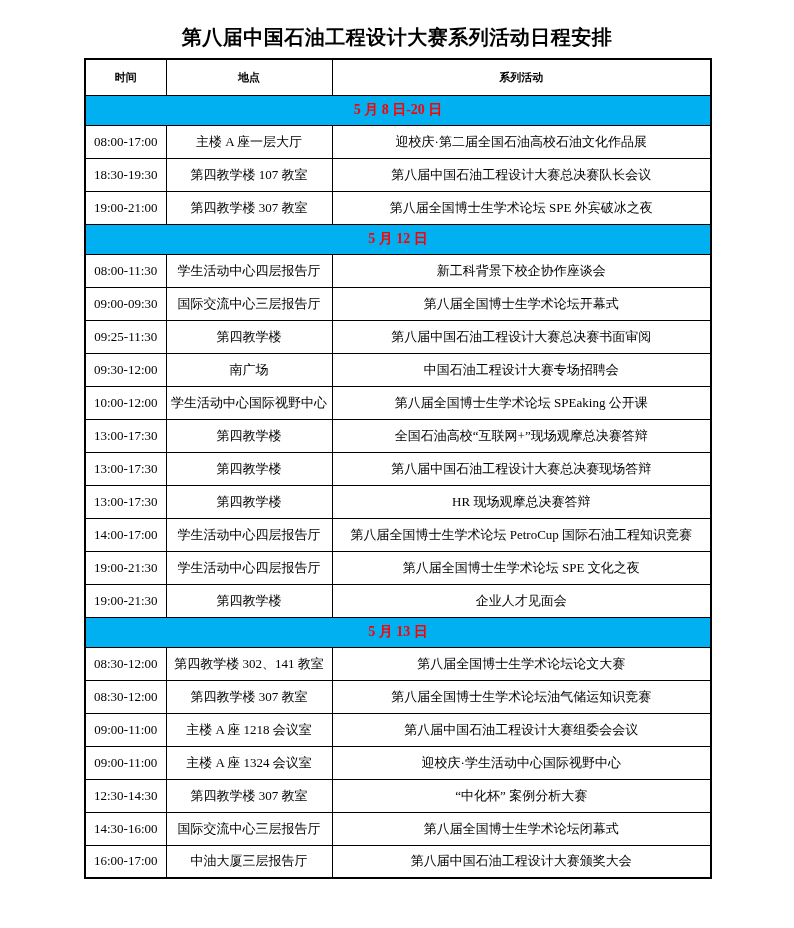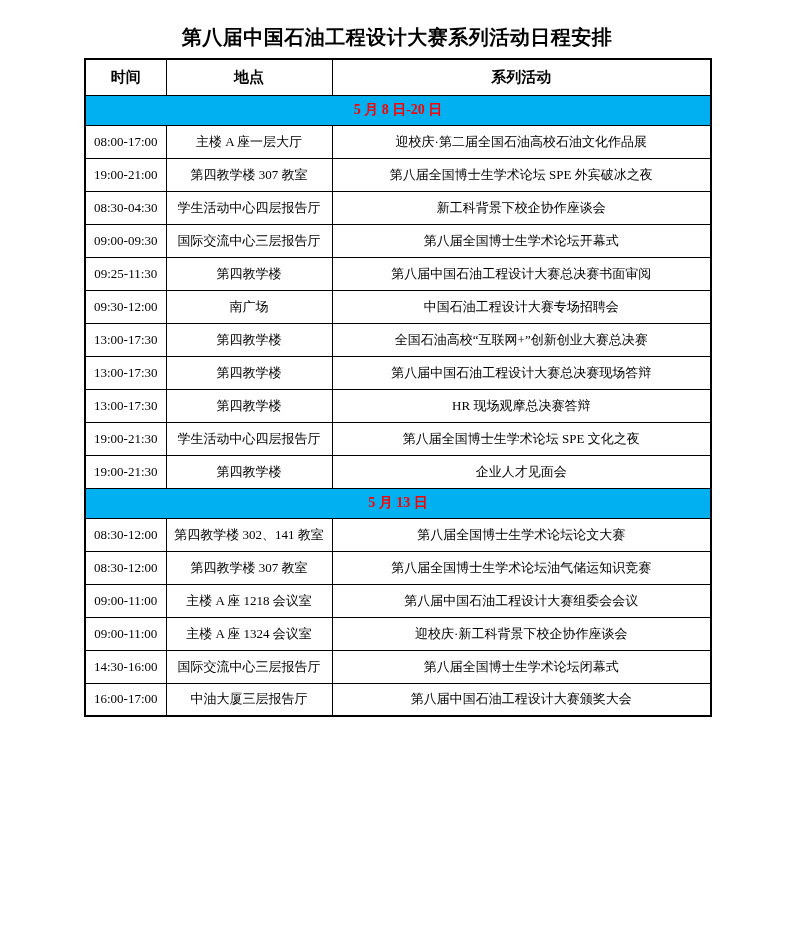--- a/index.html
+++ b/index.html
@@ -43,21 +43,21 @@
   table.schedule th, table.schedule td {
     border: 1px solid var(--border-color);
     text-align: center;
     vertical-align: middle;
     padding: 0 4px;
     overflow: hidden;
     white-space: nowrap;
   }
   table.schedule thead th {
     height: 36px;
-    font-size: 15px;
+    font-size: 11px;
     font-weight: bold;
   }
   table.schedule td {
     height: 33px;
     font-size: 13px;
     font-weight: normal;
   }
   table.schedule td.band {
     height: 30px;
     background: var(--band-bg);
@@ -87,58 +87,76 @@
     <tbody>
         <tr>
           <td colspan="3" class="band">5 月 8 日-20 日</td>
         </tr>
         <tr>
           <td>08:00-17:00</td>
           <td>主楼 A 座一层大厅</td>
           <td>迎校庆·第二届全国石油高校石油文化作品展</td>
         </tr>
         <tr>
+          <td>18:30-19:30</td>
+          <td>第四教学楼 107 教室</td>
+          <td>第八届中国石油工程设计大赛总决赛队长会议</td>
+        </tr>
+        <tr>
           <td>19:00-21:00</td>
           <td>第四教学楼 307 教室</td>
           <td>第八届全国博士生学术论坛 SPE 外宾破冰之夜</td>
         </tr>
         <tr>
-          <td>08:30-04:30</td>
+          <td colspan="3" class="band">5 月 12 日</td>
+        </tr>
+        <tr>
+          <td>08:00-11:30</td>
           <td>学生活动中心四层报告厅</td>
           <td>新工科背景下校企协作座谈会</td>
         </tr>
         <tr>
           <td>09:00-09:30</td>
           <td>国际交流中心三层报告厅</td>
           <td>第八届全国博士生学术论坛开幕式</td>
         </tr>
         <tr>
           <td>09:25-11:30</td>
           <td>第四教学楼</td>
           <td>第八届中国石油工程设计大赛总决赛书面审阅</td>
         </tr>
         <tr>
           <td>09:30-12:00</td>
           <td>南广场</td>
           <td>中国石油工程设计大赛专场招聘会</td>
         </tr>
         <tr>
+          <td>10:00-12:00</td>
+          <td>学生活动中心国际视野中心</td>
+          <td>第八届全国博士生学术论坛 SPEaking 公开课</td>
+        </tr>
+        <tr>
           <td>13:00-17:30</td>
           <td>第四教学楼</td>
-          <td>全国石油高校“互联网+”创新创业大赛总决赛</td>
+          <td>全国石油高校“互联网+”现场观摩总决赛答辩</td>
         </tr>
         <tr>
           <td>13:00-17:30</td>
           <td>第四教学楼</td>
           <td>第八届中国石油工程设计大赛总决赛现场答辩</td>
         </tr>
         <tr>
           <td>13:00-17:30</td>
           <td>第四教学楼</td>
           <td>HR 现场观摩总决赛答辩</td>
+        </tr>
+        <tr>
+          <td>14:00-17:00</td>
+          <td>学生活动中心四层报告厅</td>
+          <td>第八届全国博士生学术论坛 PetroCup 国际石油工程知识竞赛</td>
         </tr>
         <tr>
           <td>19:00-21:30</td>
           <td>学生活动中心四层报告厅</td>
           <td>第八届全国博士生学术论坛 SPE 文化之夜</td>
         </tr>
         <tr>
           <td>19:00-21:30</td>
           <td>第四教学楼</td>
           <td>企业人才见面会</td>
@@ -157,21 +175,26 @@
           <td>第八届全国博士生学术论坛油气储运知识竞赛</td>
         </tr>
         <tr>
           <td>09:00-11:00</td>
           <td>主楼 A 座 1218 会议室</td>
           <td>第八届中国石油工程设计大赛组委会会议</td>
         </tr>
         <tr>
           <td>09:00-11:00</td>
           <td>主楼 A 座 1324 会议室</td>
-          <td>迎校庆·新工科背景下校企协作座谈会</td>
+          <td>迎校庆·学生活动中心国际视野中心</td>
+        </tr>
+        <tr>
+          <td>12:30-14:30</td>
+          <td>第四教学楼 307 教室</td>
+          <td>“中化杯” 案例分析大赛</td>
         </tr>
         <tr>
           <td>14:30-16:00</td>
           <td>国际交流中心三层报告厅</td>
           <td>第八届全国博士生学术论坛闭幕式</td>
         </tr>
         <tr>
           <td>16:00-17:00</td>
           <td>中油大厦三层报告厅</td>
           <td>第八届中国石油工程设计大赛颁奖大会</td>

